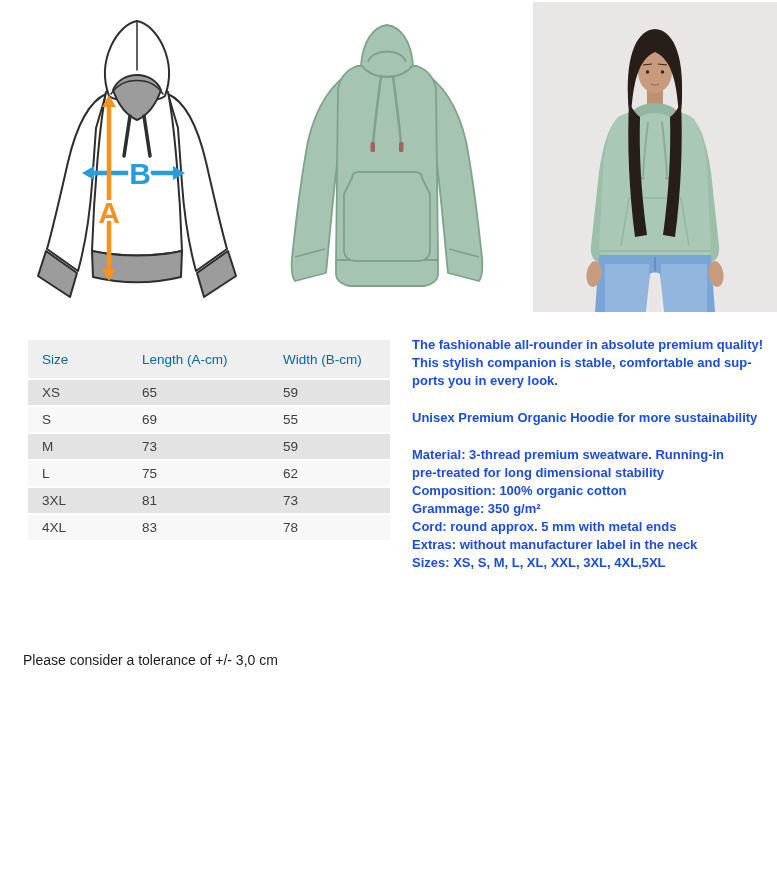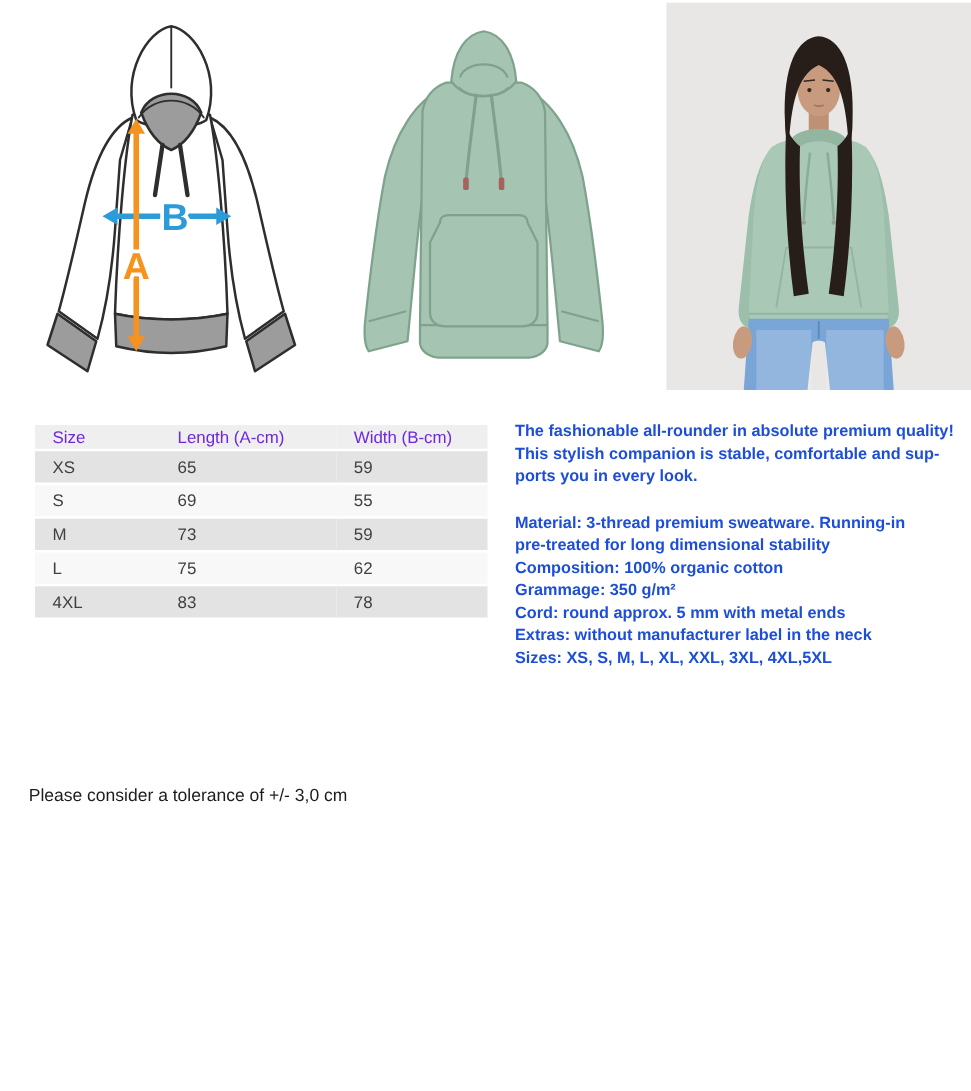--- a/index.html
+++ b/index.html
@@ -31,35 +31,35 @@
     border-collapse: collapse;
     font-size: 13.5px;
   }
   #size-table th, #size-table td {
     text-align: left;
     font-weight: normal;
     border-bottom: 2px solid #ffffff;
     padding-left: 14px;
   }
   #size-table th {
-    height: 20px;
+    height: 39px;
     background: #efefef;
-    color: #6d28d9;
+    color: #0369a1;
   }
   #size-table td {
     height: 27px;
     color: #404040;
   }
   #size-table col.c1 { width: 100px; }
   #size-table col.c2 { width: 141px; }
   #size-table tbody tr:nth-child(odd)  td { background: #e3e3e3; }
   #size-table tbody tr:nth-child(even) td { background: #f8f8f8; }
 
   #tolerance-note {
-    position: absolute; left: 23px; top: 628px;
+    position: absolute; left: 23px; top: 652px;
     font-size: 14px; color: #1c1c1c;
     white-space: pre;
   }
 
   #description {
     position: absolute; left: 412px; top: 336px; width: 365px;
     font-size: 13px; line-height: 18px; color: #1d4ed8; font-weight: bold;
   }
   #description .para {
     white-space: pre;
@@ -195,33 +195,39 @@
       <td>M</td>
       <td>73</td>
       <td>59</td>
     </tr>
     <tr>
       <td>L</td>
       <td>75</td>
       <td>62</td>
     </tr>
     <tr>
+      <td>3XL</td>
+      <td>81</td>
+      <td>73</td>
+    </tr>
+    <tr>
       <td>4XL</td>
       <td>83</td>
       <td>78</td>
     </tr>
   </tbody>
 </table>
 
 <div id="tolerance-note">Please consider a tolerance of +/- 3,0 cm</div>
 
 <div id="description">
   <div class="para">The fashionable all-rounder in absolute premium quality!
 This stylish companion is stable, comfortable and sup-
 ports you in every look.</div>
+  <div class="para">Unisex Premium Organic Hoodie for more sustainability</div>
   <div class="para">Material: 3-thread premium sweatware. Running-in
 pre-treated for long dimensional stability
 Composition: 100% organic cotton
 Grammage: 350 g/m²
 Cord: round approx. 5 mm with metal ends
 Extras: without manufacturer label in the neck
 Sizes: XS, S, M, L, XL, XXL, 3XL, 4XL,5XL</div>
 </div>
 
 </body></html>

